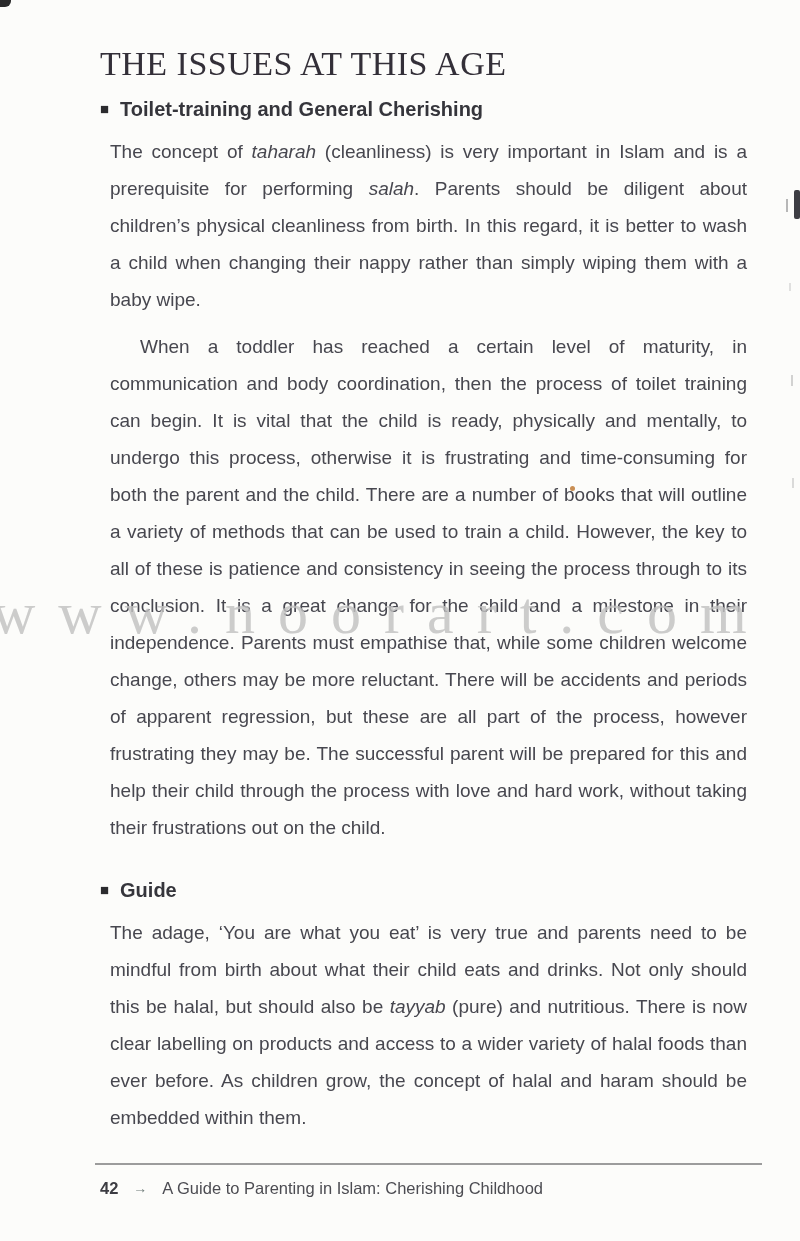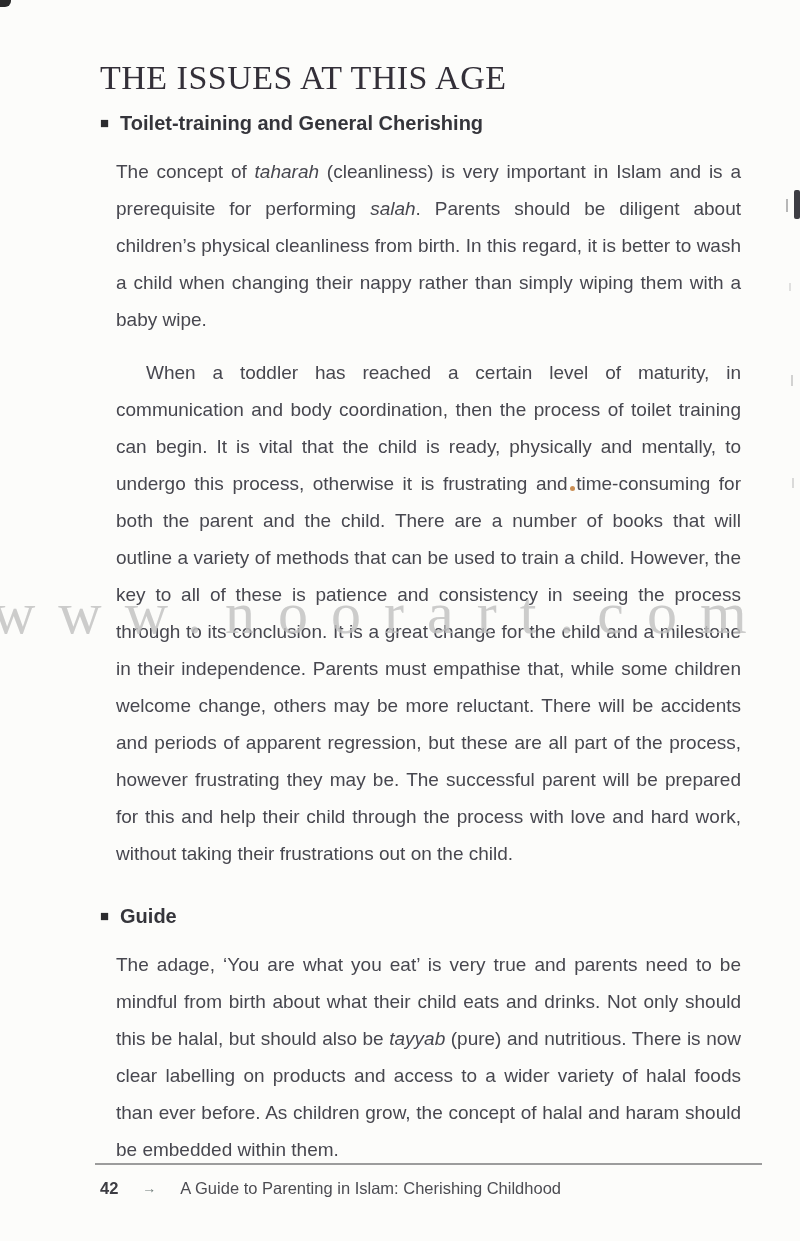--- a/index.html
+++ b/index.html
@@ -6,21 +6,21 @@
   .page{
     position:relative;
     width:800px;height:1241px;
     background:#fcfcfa;
     overflow:hidden;
     font-family:"Liberation Sans",sans-serif;
     color:#46464e;
   }
   .content{
     position:absolute;top:0;left:0;right:0;
-    padding:58px 43px 0 100px;
+    padding:44px 43px 0 100px;
     z-index:1;
   }
   .title{
     font-family:"Liberation Serif",serif;
     font-weight:400;
     font-size:34px;
     letter-spacing:0.5px;
     color:#332f38;
     margin:0 0 12px 0;
     line-height:1.15;
@@ -37,21 +37,21 @@
     align-items:center;
   }
   .bullet{
     font-size:15px;
     color:#2b2b2e;
     margin-right:11px;
     line-height:1;
     transform:translateY(-1px);
   }
   .para{
-    margin:16px;
+    margin:10px;
     font-size:19px;
     line-height:37px;
     text-align:justify;
     color:#47474f;
   }
   .para.indent{text-indent:30px;}
   .para em{font-style:italic;}
   .watermark{
     position:absolute;
     top:583px;left:-8px;width:830px;
@@ -69,21 +69,21 @@
   }
   .footer-rule{
     margin:0 38px 0 95px;
     height:0;
     border-top:2px solid #9c9c9c;
   }
   .footer-line{
     margin:14px 0 0 100px;
     font-size:16.5px;
     color:#4c4c52;
-    display:flex;align-items:center;gap:24px;
+    display:flex;align-items:center;gap:15px;
   }
   .footer-pagenum{font-weight:bold;color:#3c3c42;}
   .footer-glyph{
     font-size:14px;color:#6d7a78;transform:translateY(-1px);
   }
   
   .artifact{position:absolute;z-index:3;pointer-events:none;}
   .a-corner{top:0;left:0;width:11px;height:7px;background:#2a2a2a;border-radius:0 0 6px 0;}
   .a-dash1{top:190px;left:794px;width:6px;height:29px;background:#3d3d43;border-radius:2px;}
   .a-dash2{top:199px;left:786px;width:2px;height:13px;background:#9a9a9a;opacity:.7;}

